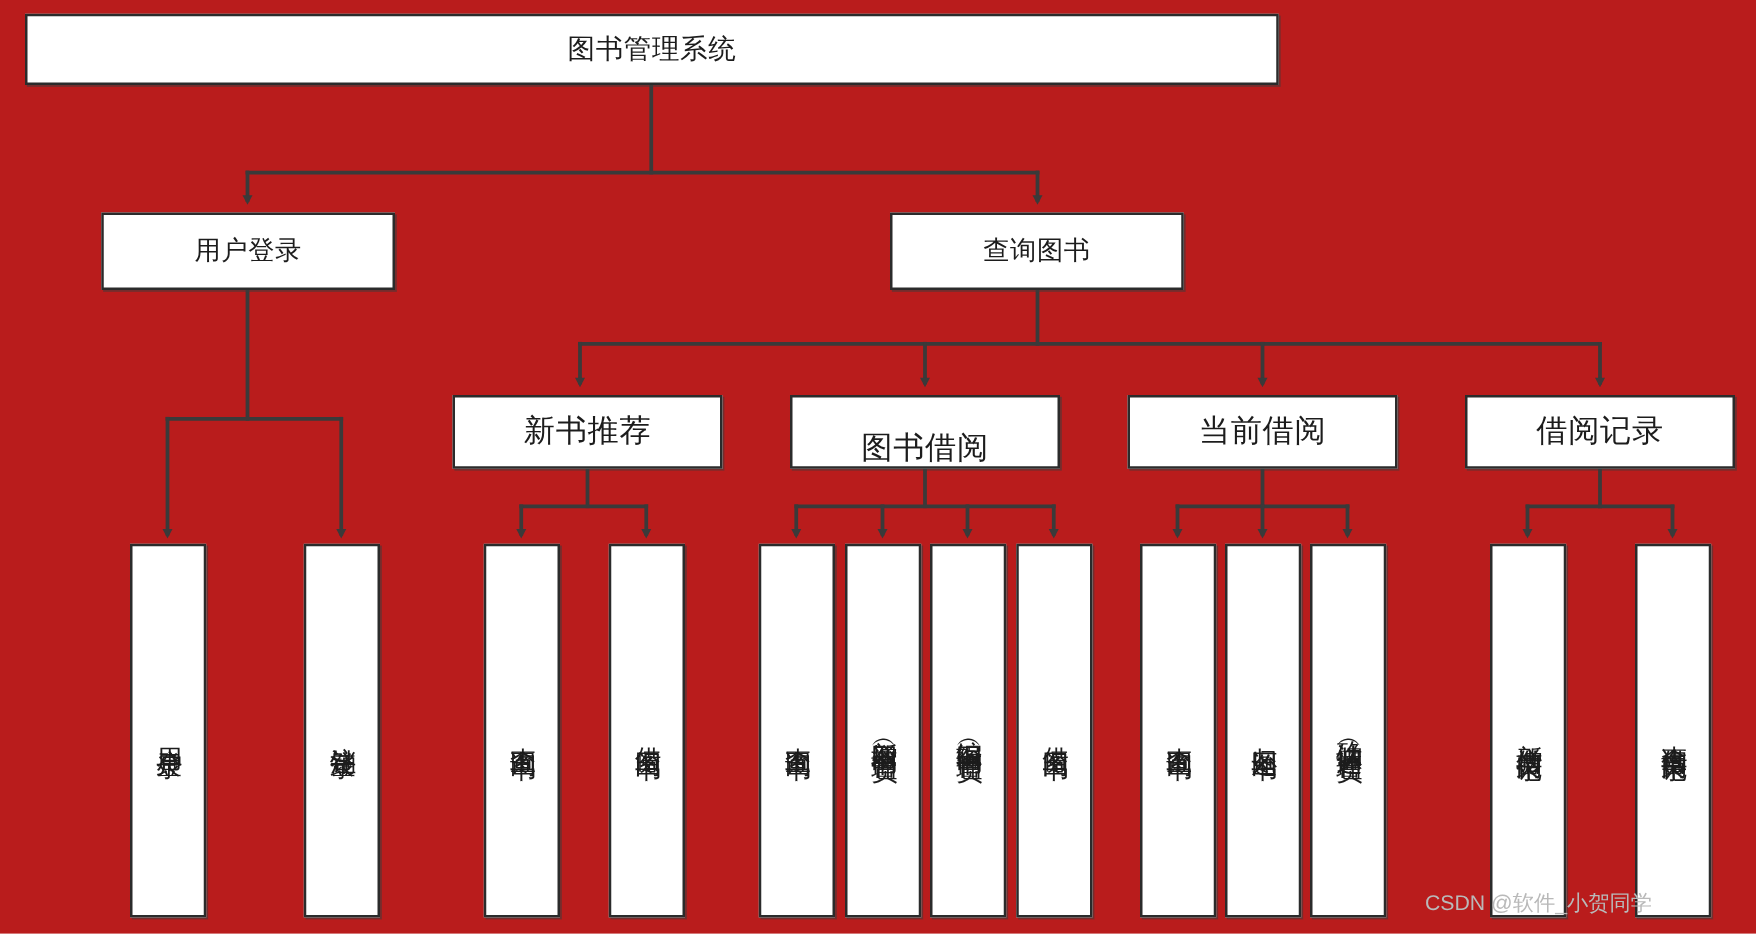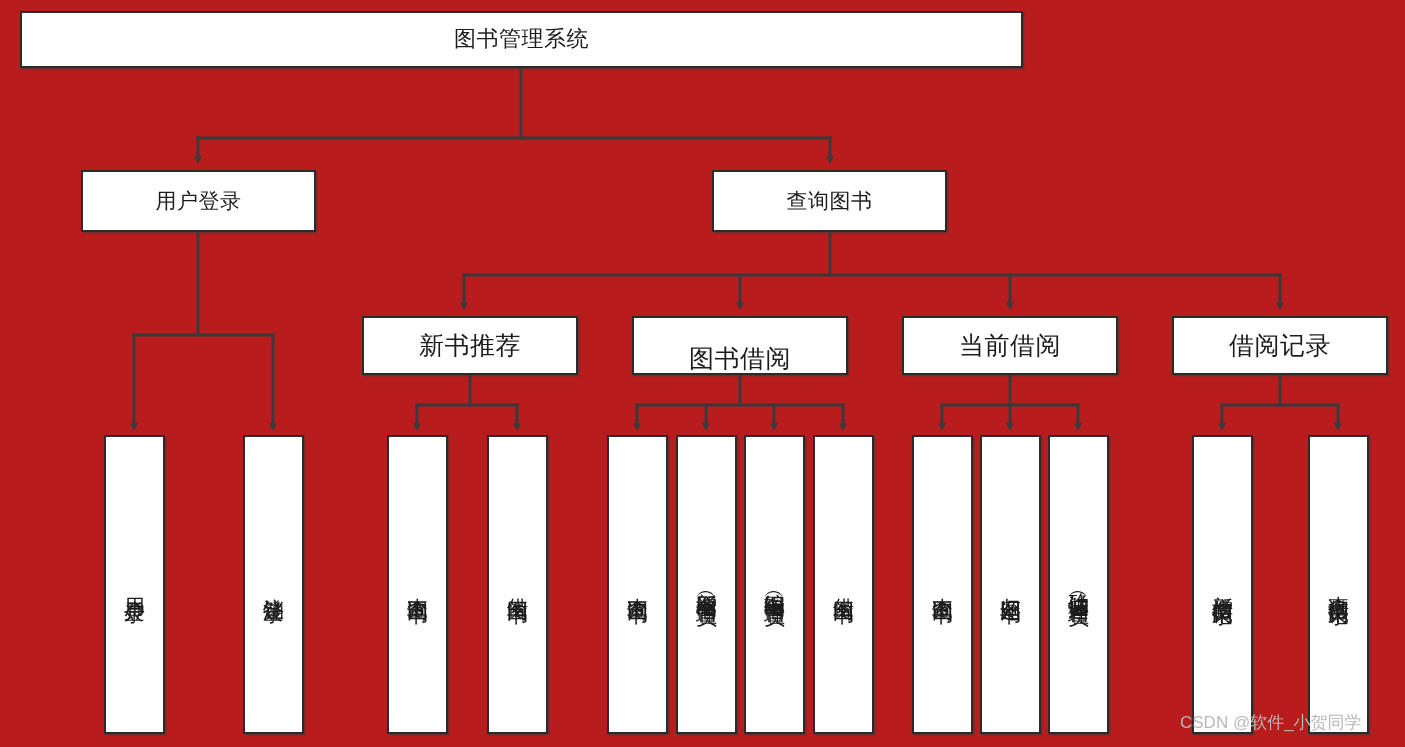--- a/index.html
+++ b/index.html
@@ -66,21 +66,20 @@
   }
   #watermark {
     position: absolute;
     left: 1140px;
     top: 711px;
     font-size: 17px;
     color: #b9b9b9;
     white-space: nowrap;
     z-index: 5;
     font-family: "Liberation Sans", "DejaVu Sans", sans-serif;
-    margin-left: 40px;
   }
 </style>
 </head>
 <body>
 
 <div id="diagram-root">
 
   <svg id="edge-layer" viewBox="0 0 1405 747" width="1405" height="747" aria-hidden="true">
     <defs>
       <marker id="arrowhead" markerWidth="9" markerHeight="9" refX="4.2" refY="4.4" orient="auto" markerUnits="userSpaceOnUse">

